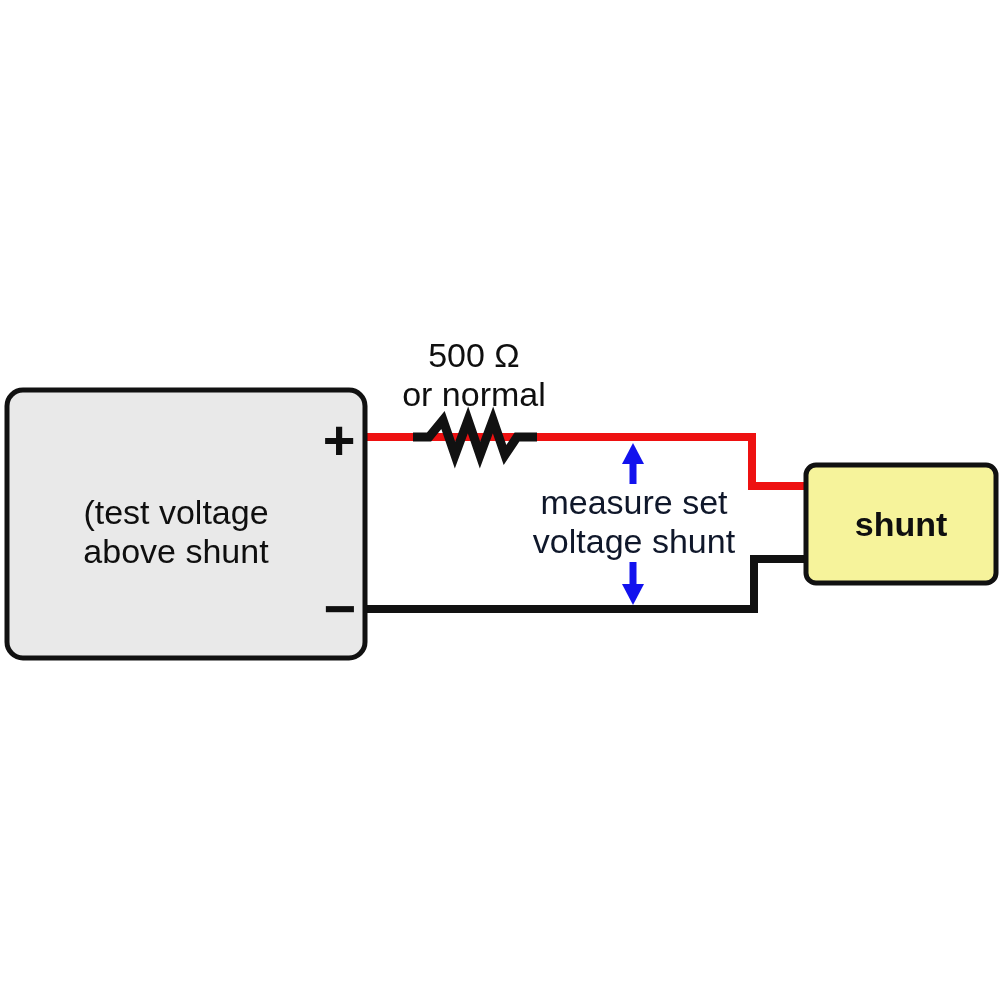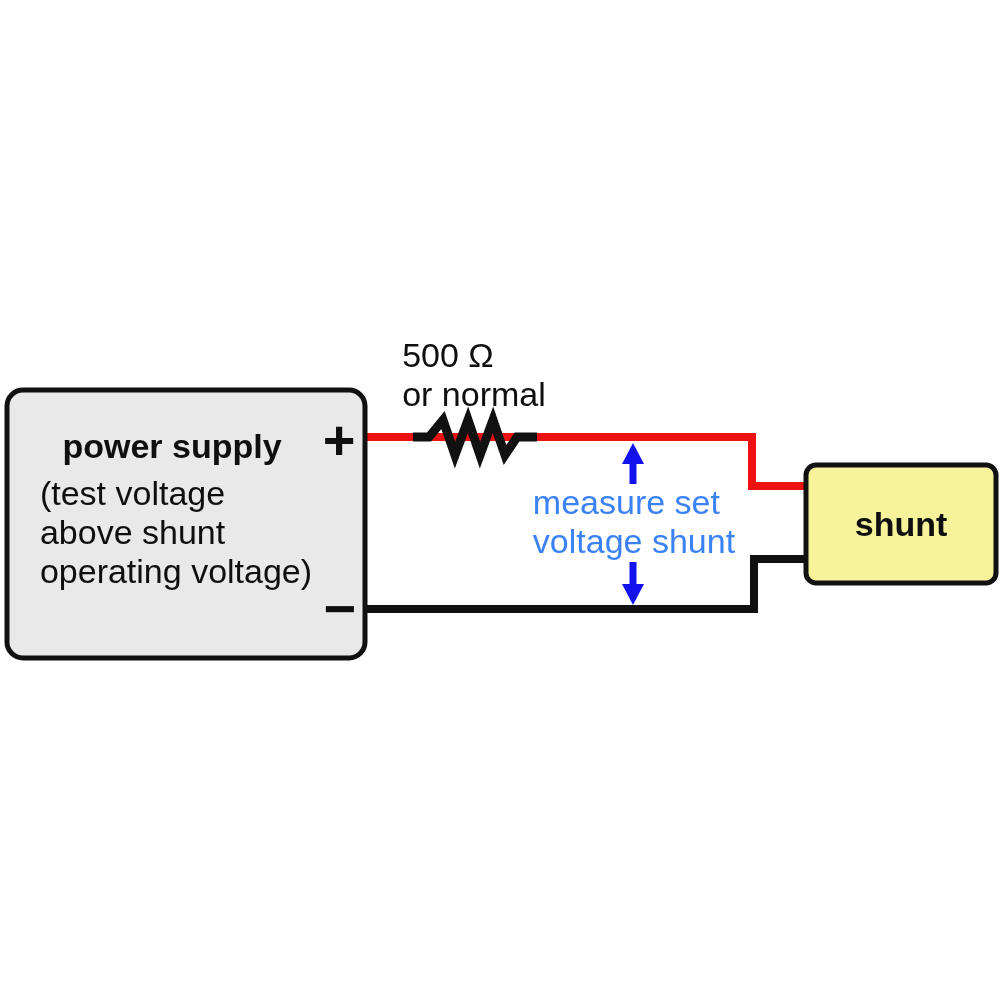--- a/index.html
+++ b/index.html
@@ -11,24 +11,25 @@
     overflow: hidden;
   }
   #stage { position: absolute; inset: 0; width: 1000px; height: 1000px; }
   svg#wiring { position: absolute; left: 0; top: 0; }
   .label {
     position: absolute;
     transform: translate(-50%, -50%);
     font-size: 34px;
     line-height: 39px;
     color: #0f0f0f;
+    text-align: center;
     white-space: nowrap;
   }
   .bold { font-weight: bold; }
-  .blue { color: #3b82f6; }
+  .blue { color: #0f172a; }
   .terminal {
     position: absolute;
     transform: translate(-50%, -50%);
     font-size: 56px;
     font-weight: bold;
     line-height: 1;
     color: #0f0f0f;
   }
 </style>
 </head>
@@ -52,30 +53,28 @@
       <line x1="633" y1="484" x2="633" y2="460" stroke-width="7" stroke="#1212ee"></line>
       <polygon points="633,443 622,464 644,464" fill="#1212ee"></polygon>
     </g>
 
     <g>
       <line x1="633" y1="562" x2="633" y2="586" stroke-width="7" stroke="#1212ee"></line>
       <polygon points="633,605 622,584 644,584" fill="#1212ee"></polygon>
     </g>
   </svg>
 
-  <div class="label bold" style="left:172px; top:446px;">power supply</div>
 
   <div class="terminal" style="left:339px; top:440px;">+</div>
 
   <div class="terminal" style="left:340px; top:609px;">−</div>
 
   <div class="label" style="left:176px; top:532px;">
     <div>(test voltage</div>
     <div>above shunt</div>
-    <div>operating voltage)</div>
   </div>
 
   <div class="label" style="left:474px; top:375px;">
     <div>500 Ω</div>
     <div>or normal</div>
   </div>
 
   <div class="label blue" style="left:634px; top:522px;">
     <div>measure set</div>
     <div>voltage shunt</div>

